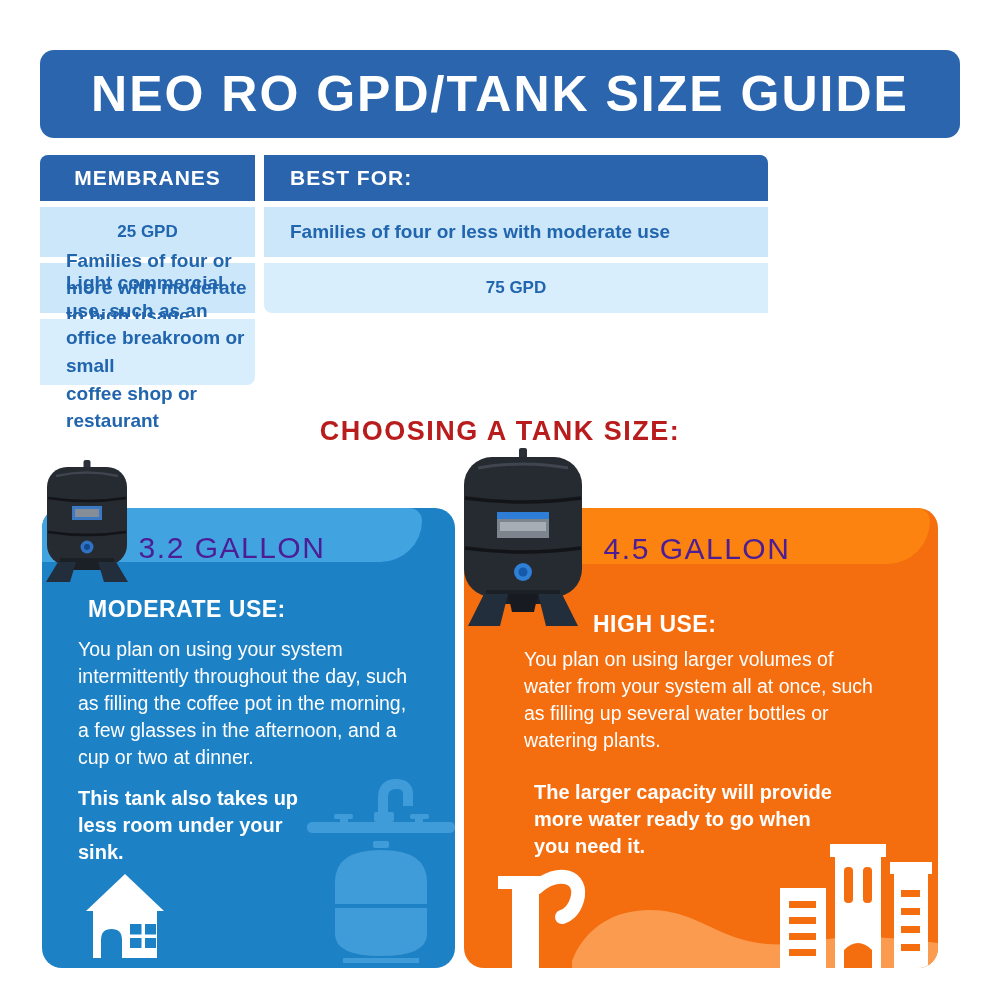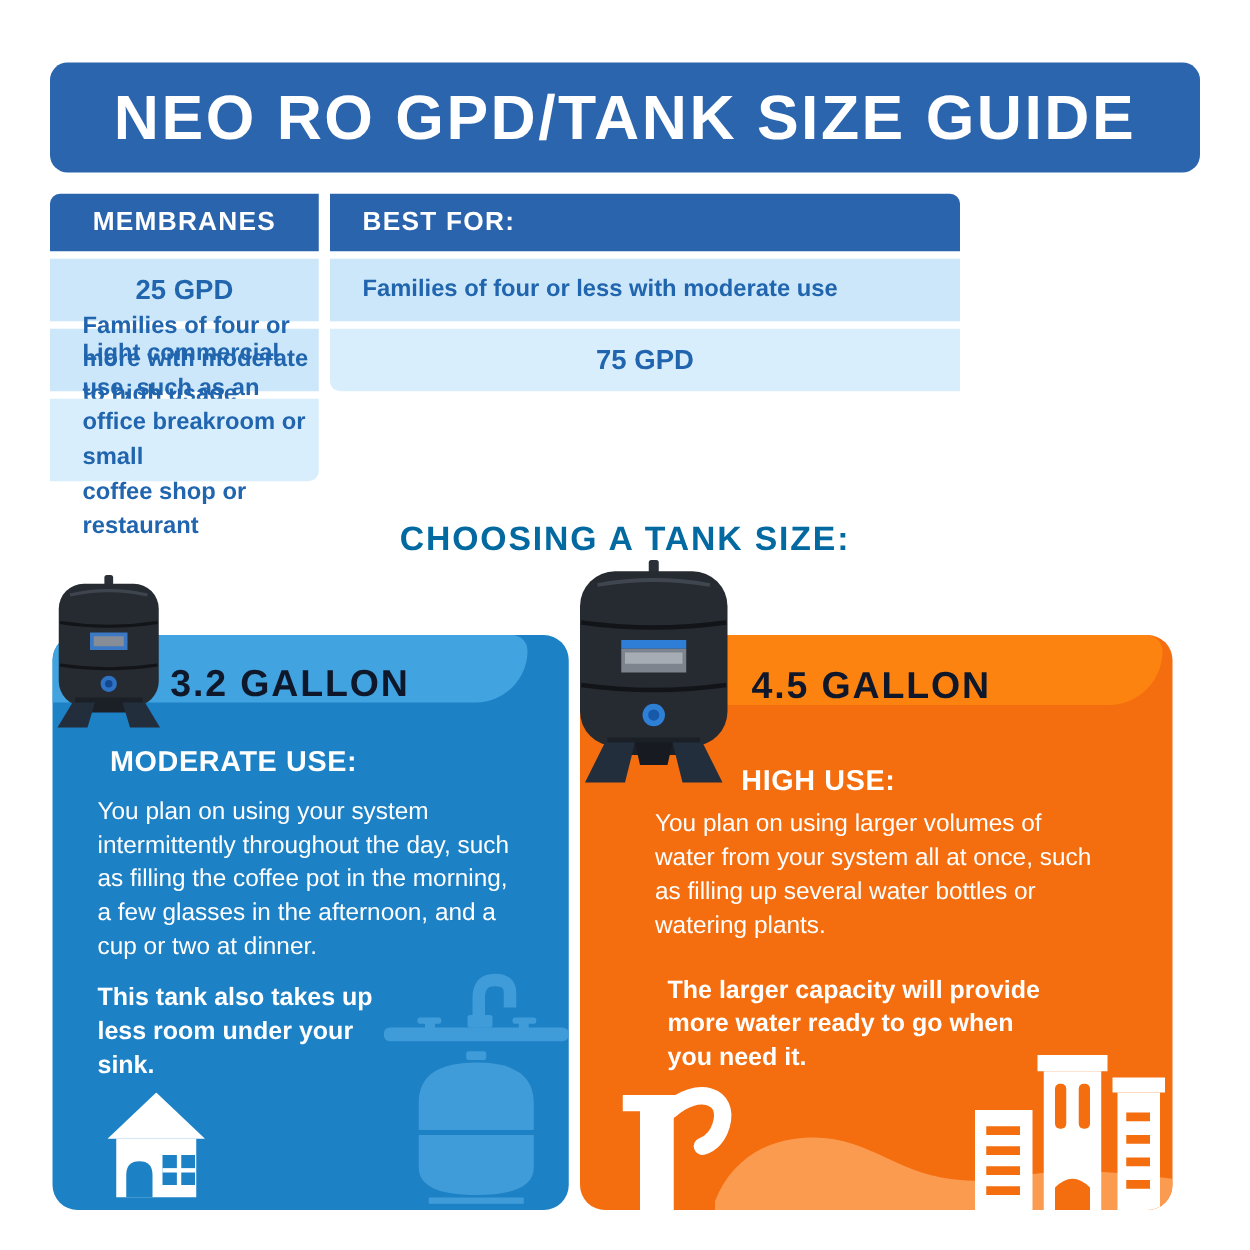--- a/index.html
+++ b/index.html
@@ -13,38 +13,38 @@
   .title-text { color:#ffffff; font-size:50px; font-weight:700; letter-spacing:2px; }
 
   
   .gpd-table { position:absolute; left:40px; top:155px; width:728px; display:grid;
     grid-template-columns:215px 1fr; grid-template-rows:46px 50px 50px 66px; gap:6px 9px; }
   .th { background:#2a64ad; color:#ffffff; font-weight:700; font-size:21px; letter-spacing:1px;
     display:flex; align-items:center; }
   .th.c1 { justify-content:center; border-radius:8px 0 0 0; }
   .th.c2 { padding-left:26px; border-radius:0 8px 0 0; }
   .td { background:#cbe7f9; color:#2065ae; font-weight:700; display:flex; align-items:center; white-space:pre-line; }
-  .td.c1 { justify-content:center; font-size:22px; }
+  .td.c1 { justify-content:center; font-size:17px; }
   .td.c2 { padding-left:26px; font-size:19px; line-height:1.45; }
   .td.alt { background:#d9eefc; }
   .td.bl { border-radius:0 0 0 8px; }
   .td.br { border-radius:0 0 8px 0; }
 
   
   .section-heading { position:absolute; left:0; top:416px; width:1000px; text-align:center;
-    color:#0369a1; font-size:27px; font-weight:700; letter-spacing:1.5px; }
+    color:#b91c1c; font-size:27px; font-weight:700; letter-spacing:1.5px; }
 
   
   .card { position:absolute; top:508px; height:460px; border-radius:20px; overflow:hidden; }
   .card-left { left:42px; width:413px; background:#1d81c6; }
   .card-right { left:464px; width:474px; background:#f46d0e; }
   .band { position:absolute; top:0; left:0; display:flex; align-items:center; justify-content:center; }
   .band-left { width:380px; height:54px; background:#41a3df; border-radius:0 14px 46px 0; }
   .band-right { width:466px; height:56px; background:#fc830f; border-radius:0 14px 46px 0; }
-  .band span { color:#0f172a; font-size:30px; font-weight:700; letter-spacing:1.5px;margin-top:26px; }
+  .band span { color:#4c1d95; font-size:30px; font-weight:400; letter-spacing:1.5px;margin-top:26px; }
   .use-heading { position:absolute; color:#ffffff; font-size:23px; font-weight:700; letter-spacing:0.5px; }
   .uh-left { left:46px; top:88px; }
   .uh-right { left:129px; top:103px; }
   .body-text { position:absolute; color:#ffffff; font-size:19.5px; font-weight:400; line-height:27px; white-space:pre-line; }
   .bt-left { left:36px; top:128px; width:372px; }
   .bt-right { left:60px; top:138px; width:408px; }
   .note-text { position:absolute; color:#ffffff; font-size:20px; font-weight:700; line-height:27px; white-space:pre-line; }
   .nt-left { left:36px; top:277px; }
   .nt-right { left:70px; top:271px; }
 

